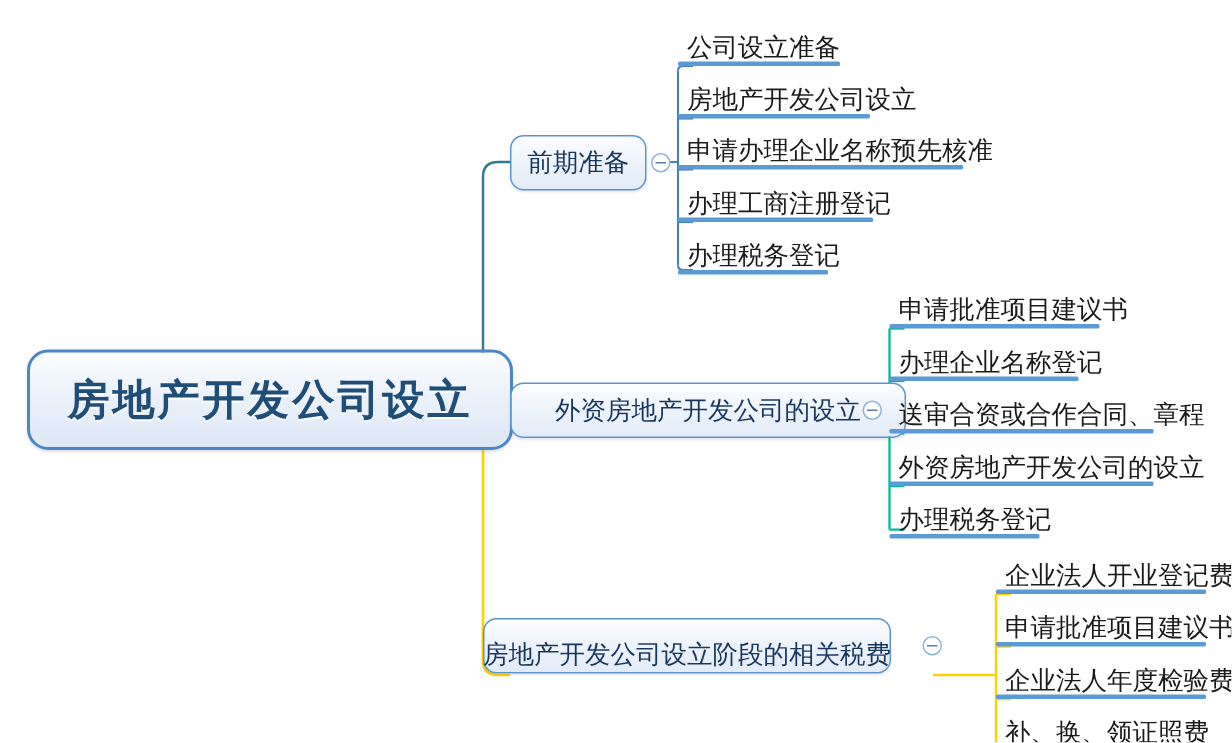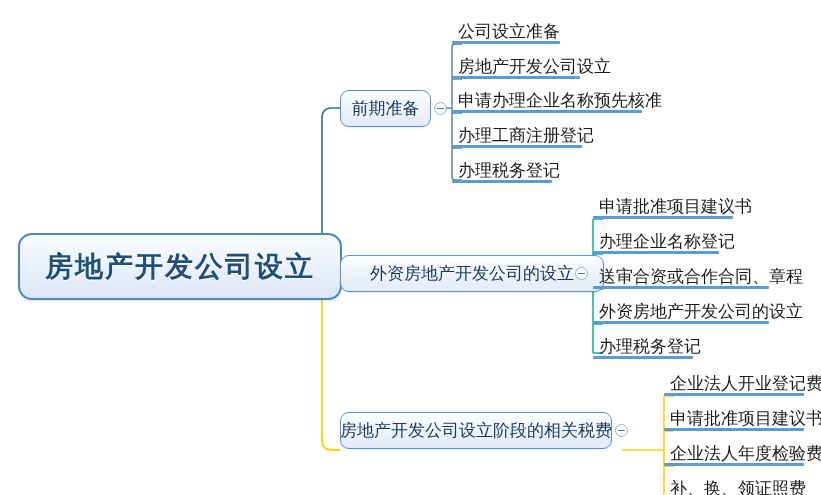--- a/index.html
+++ b/index.html
@@ -66,21 +66,21 @@
     height: 37px;
   }
   .branch-label {
     font-size: 17px;
     color: #17375e;
     white-space: nowrap;
   }
 
   #branch-0 { left: 340px; top: 90px;  width: 91px;  }
   #branch-1 { left: 340px; top: 255px; width: 264px; }
-  #branch-2 { left: 340px; top: 412px; width: 272px; }
+  #branch-2 { left: 322px; top: 412px; width: 272px; align-items: flex-end; }
 
   
   .toggle {
     position: absolute;
     width: 13px;
     height: 13px;
     box-sizing: border-box;
     border: 1px solid #8fb3d9;
     border-radius: 50%;
     background: #ffffff;

